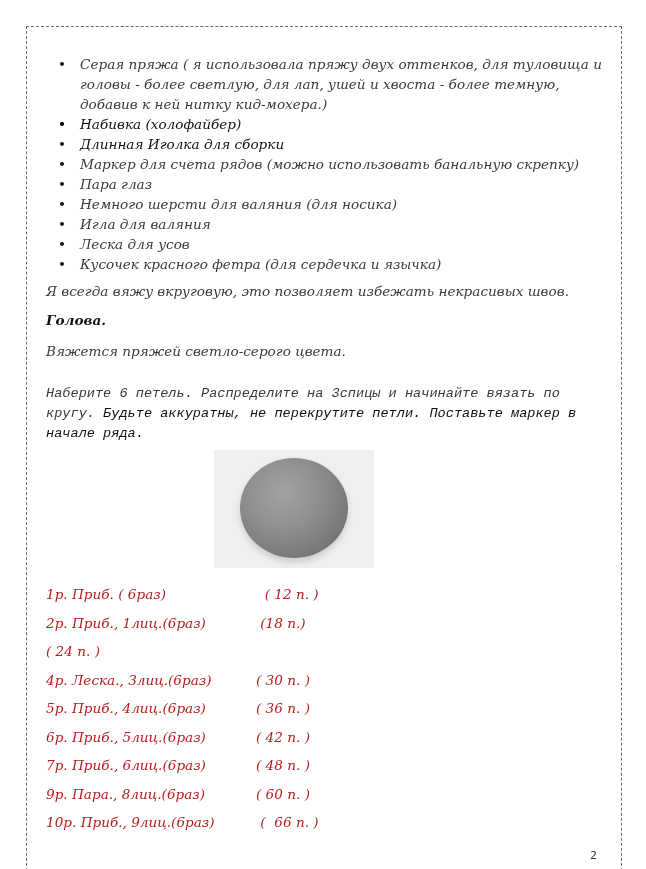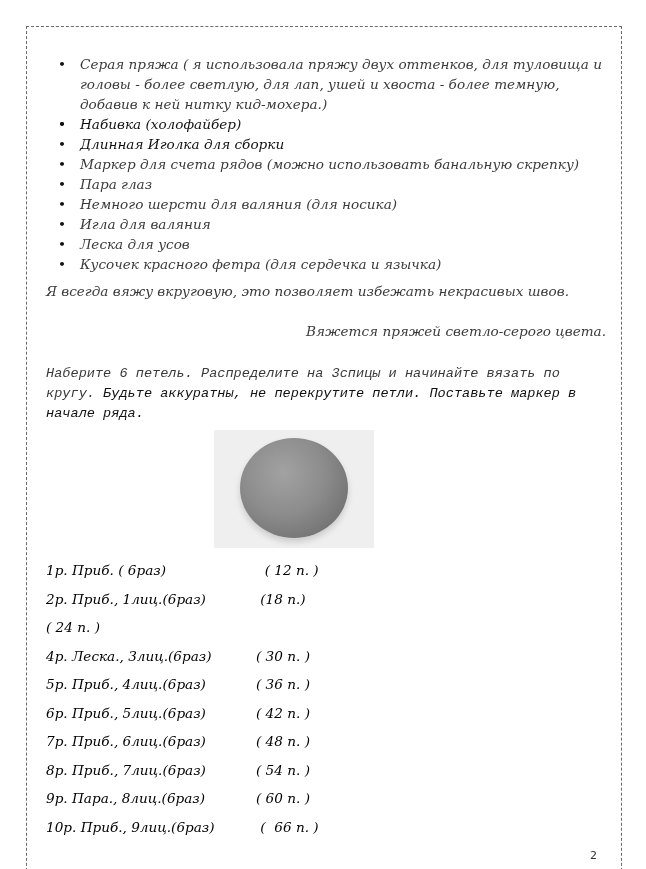--- a/index.html
+++ b/index.html
@@ -57,21 +57,21 @@
     }
     p {
       margin: 0;
     }
     .para-1 { margin-top: 7px; }
     .heading {
       margin-top: 9px;
       font-weight: bold;
       color: #111111;
     }
-    .para-2 { margin-top: 20px; text-align: right; }
+    .para-2 { margin-top: 11px; }
     .para-3 { margin-top: 23px; font-family: Liberation Mono, monospace; }
     .para-3 .dark { color: #111111; }
     .photo-wrap {
       margin: 6px 0 0 168px;
       width: 160px;
       height: 118px;
       background: #efefef;
       position: relative;
     }
     .photo-wrap .ball {
@@ -83,21 +83,22 @@
       border-radius: 50%;
       background: radial-gradient(circle at 40% 35%, #a2a2a2 0%, #8c8c8c 45%, #727272 80%, #686868 100%);
       box-shadow: 0 4px 6px rgba(0,0,0,0.15);
     }
     .rows {
       margin-top: 12px;
     }
     .row {
       display: flex;
       height: 28.5px;
-      color: #000000;
+      color: #b91c1c;
+      align-items: center;
     }
     .row .instr {
       width: 210px;
     }
     .row .count {
       white-space: pre;
     }
     .page-number {
       position: absolute;
       left: 590px;
@@ -122,20 +123,21 @@
     <li><span class="bullet">•</span><span>Маркер для счета рядов (можно использовать банальную скрепку)</span></li>
     <li><span class="bullet">•</span><span>Пара глаз</span></li>
     <li><span class="bullet">•</span><span>Немного шерсти для валяния (для носика)</span></li>
     <li><span class="bullet">•</span><span>Игла для валяния</span></li>
     <li><span class="bullet">•</span><span>Леска для усов</span></li>
     <li><span class="bullet">•</span><span>Кусочек красного фетра (для сердечка и язычка)</span></li>
   </ul>
 
   <p class="para-1">Я всегда вяжу вкруговую, это позволяет избежать некрасивых швов.</p>
 
+  <p class="heading">Голова.</p>
 
   <p class="para-2">Вяжется пряжей светло-серого цвета.</p>
 
   <p class="para-3"><span>Наберите 6 петель. Распределите на 3спицы и начинайте вязать по кругу. </span><span class="dark">Будьте аккуратны, не перекрутите петли. Поставьте маркер в начале ряда.</span></p>
 
   <div class="photo-wrap">
     <div class="ball"></div>
   </div>
 
   <div class="rows">
@@ -160,24 +162,20 @@
       </div>
     <div class="row">
         <span class="instr">6р. Приб., 5лиц.(6раз)</span>
         <span class="count">( 42 п. )</span>
       </div>
     <div class="row">
         <span class="instr">7р. Приб., 6лиц.(6раз)</span>
         <span class="count">( 48 п. )</span>
       </div>
     <div class="row">
-        <span class="instr">8р. Приб., 7лиц.(6раз)</span>
-        <span class="count">( 54 п. )</span>
-      </div>
-    <div class="row">
         <span class="instr">9р. Пара., 8лиц.(6раз)</span>
         <span class="count">( 60 п. )</span>
       </div>
     <div class="row">
         <span class="instr">10р. Приб., 9лиц.(6раз)</span>
         <span class="count"> (  66 п. )</span>
       </div>
   </div>
 </div>
 

